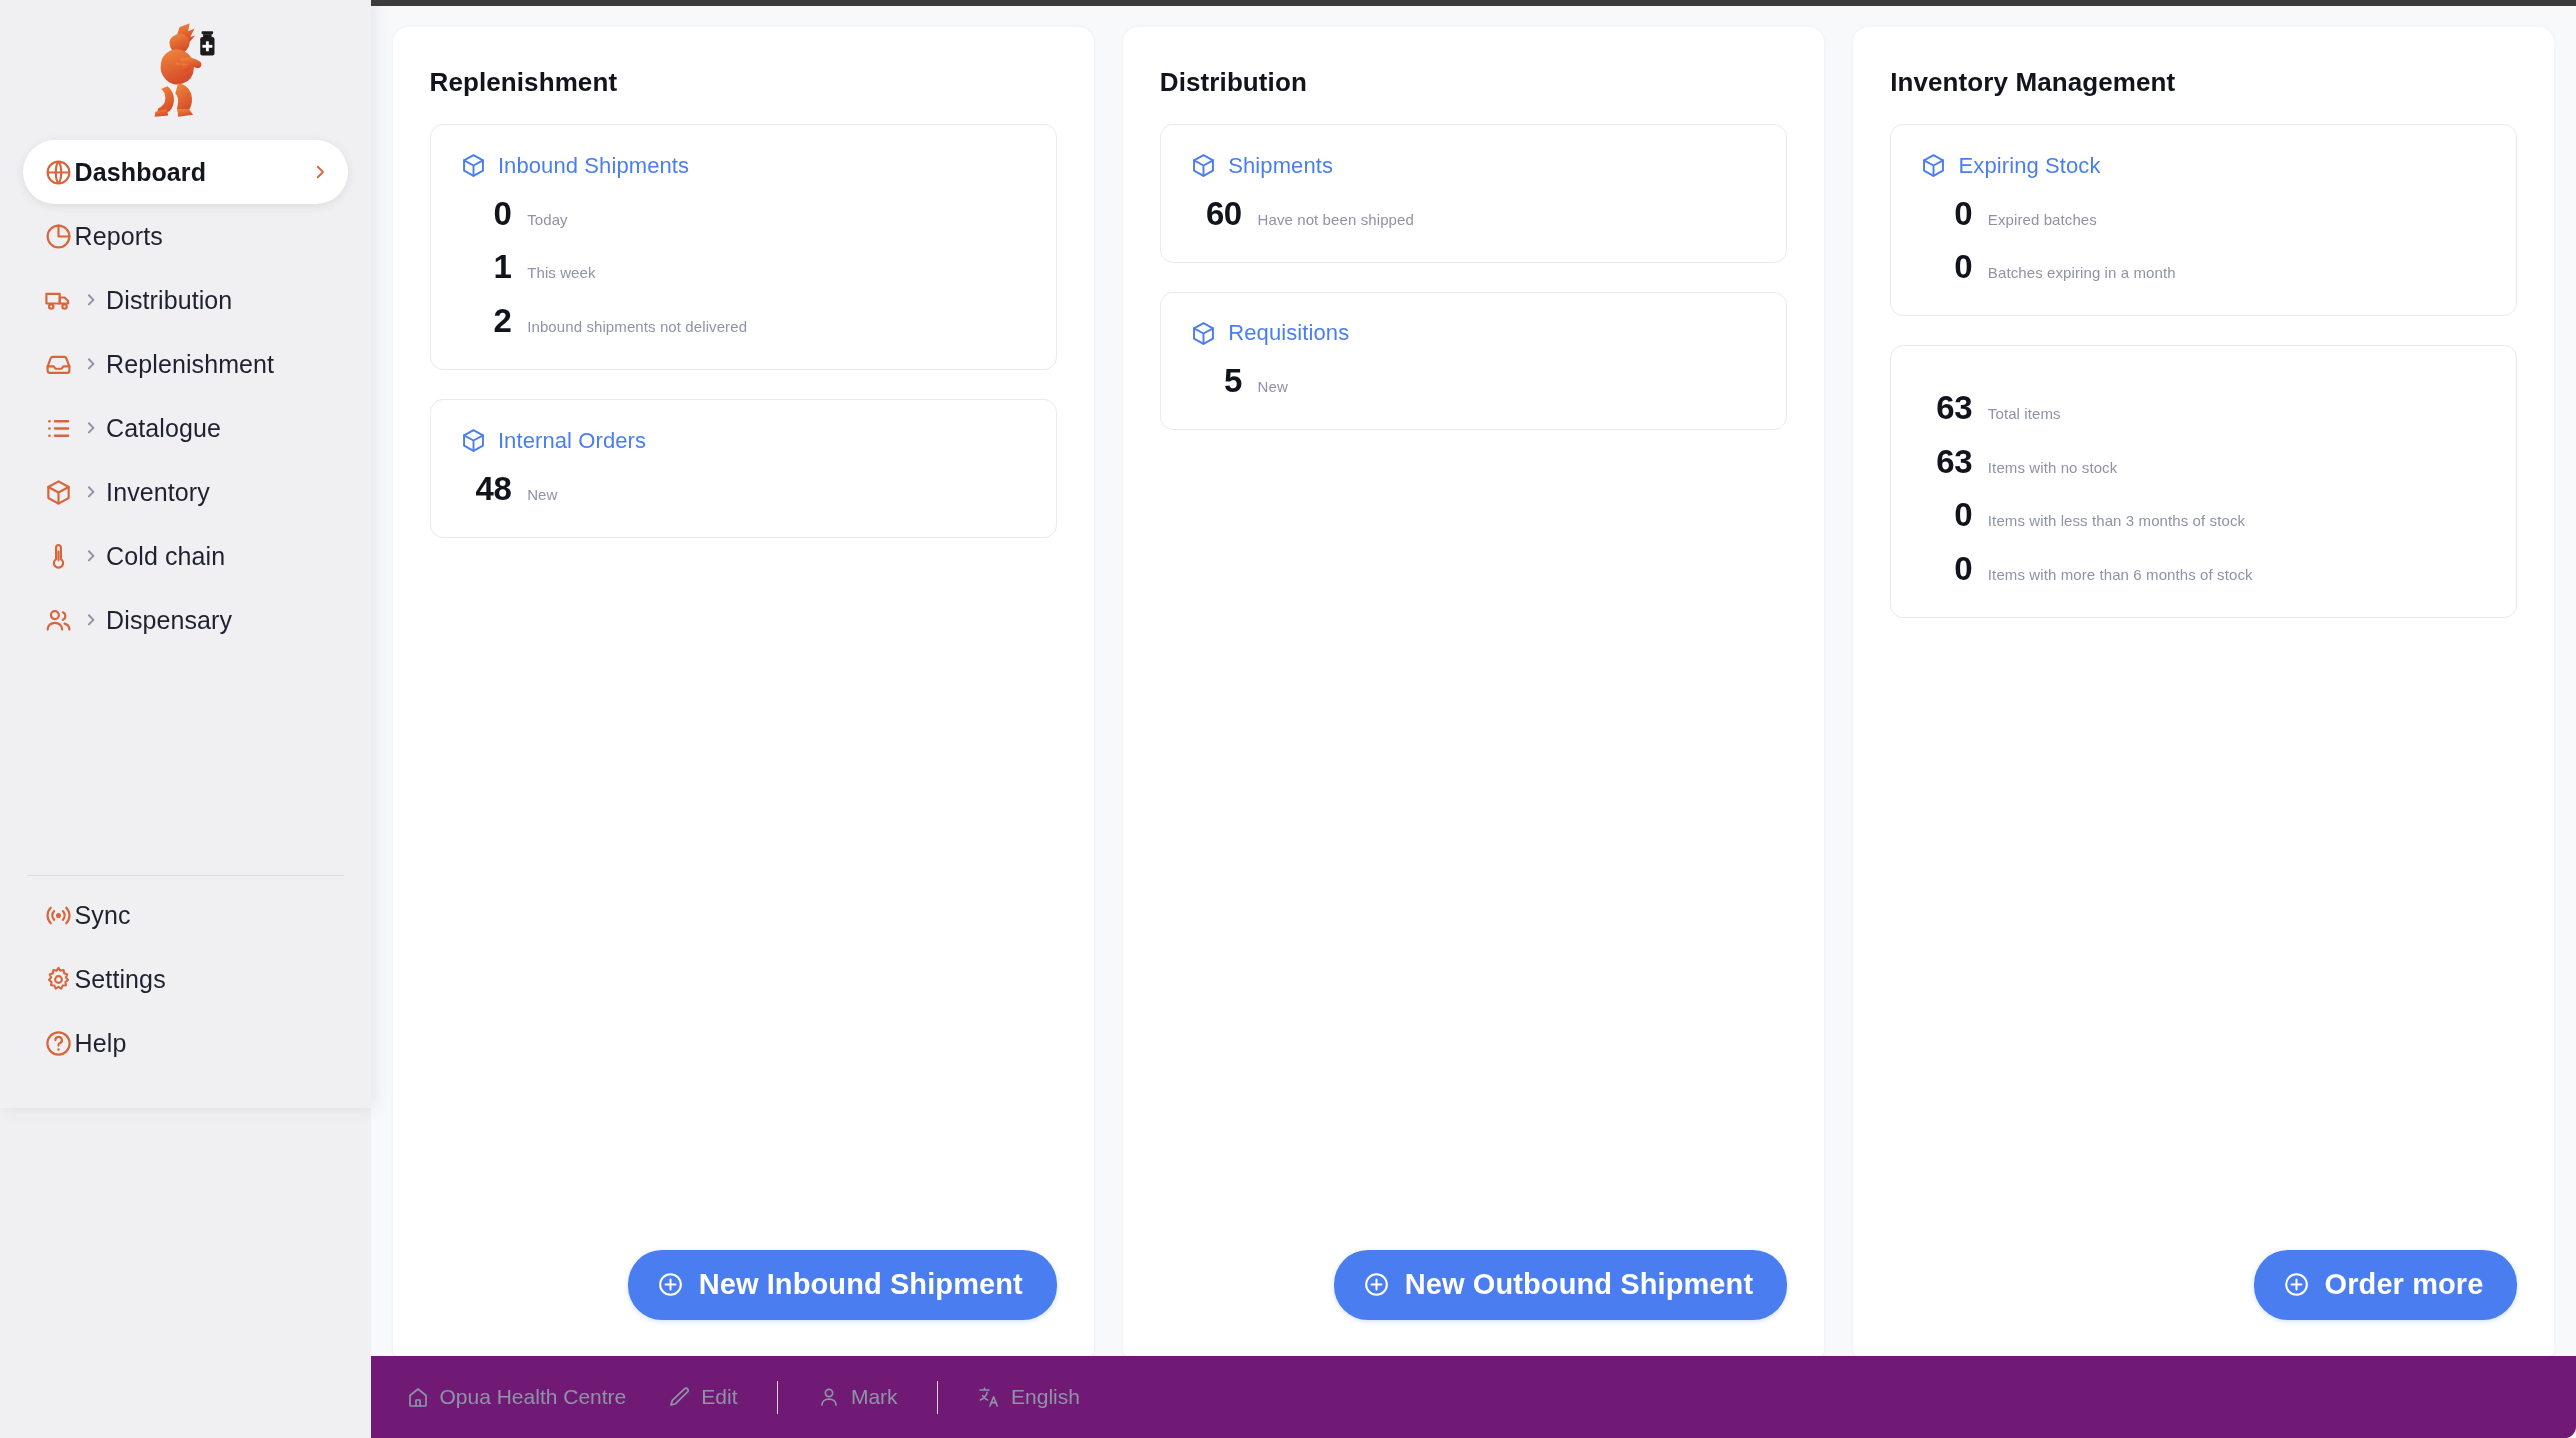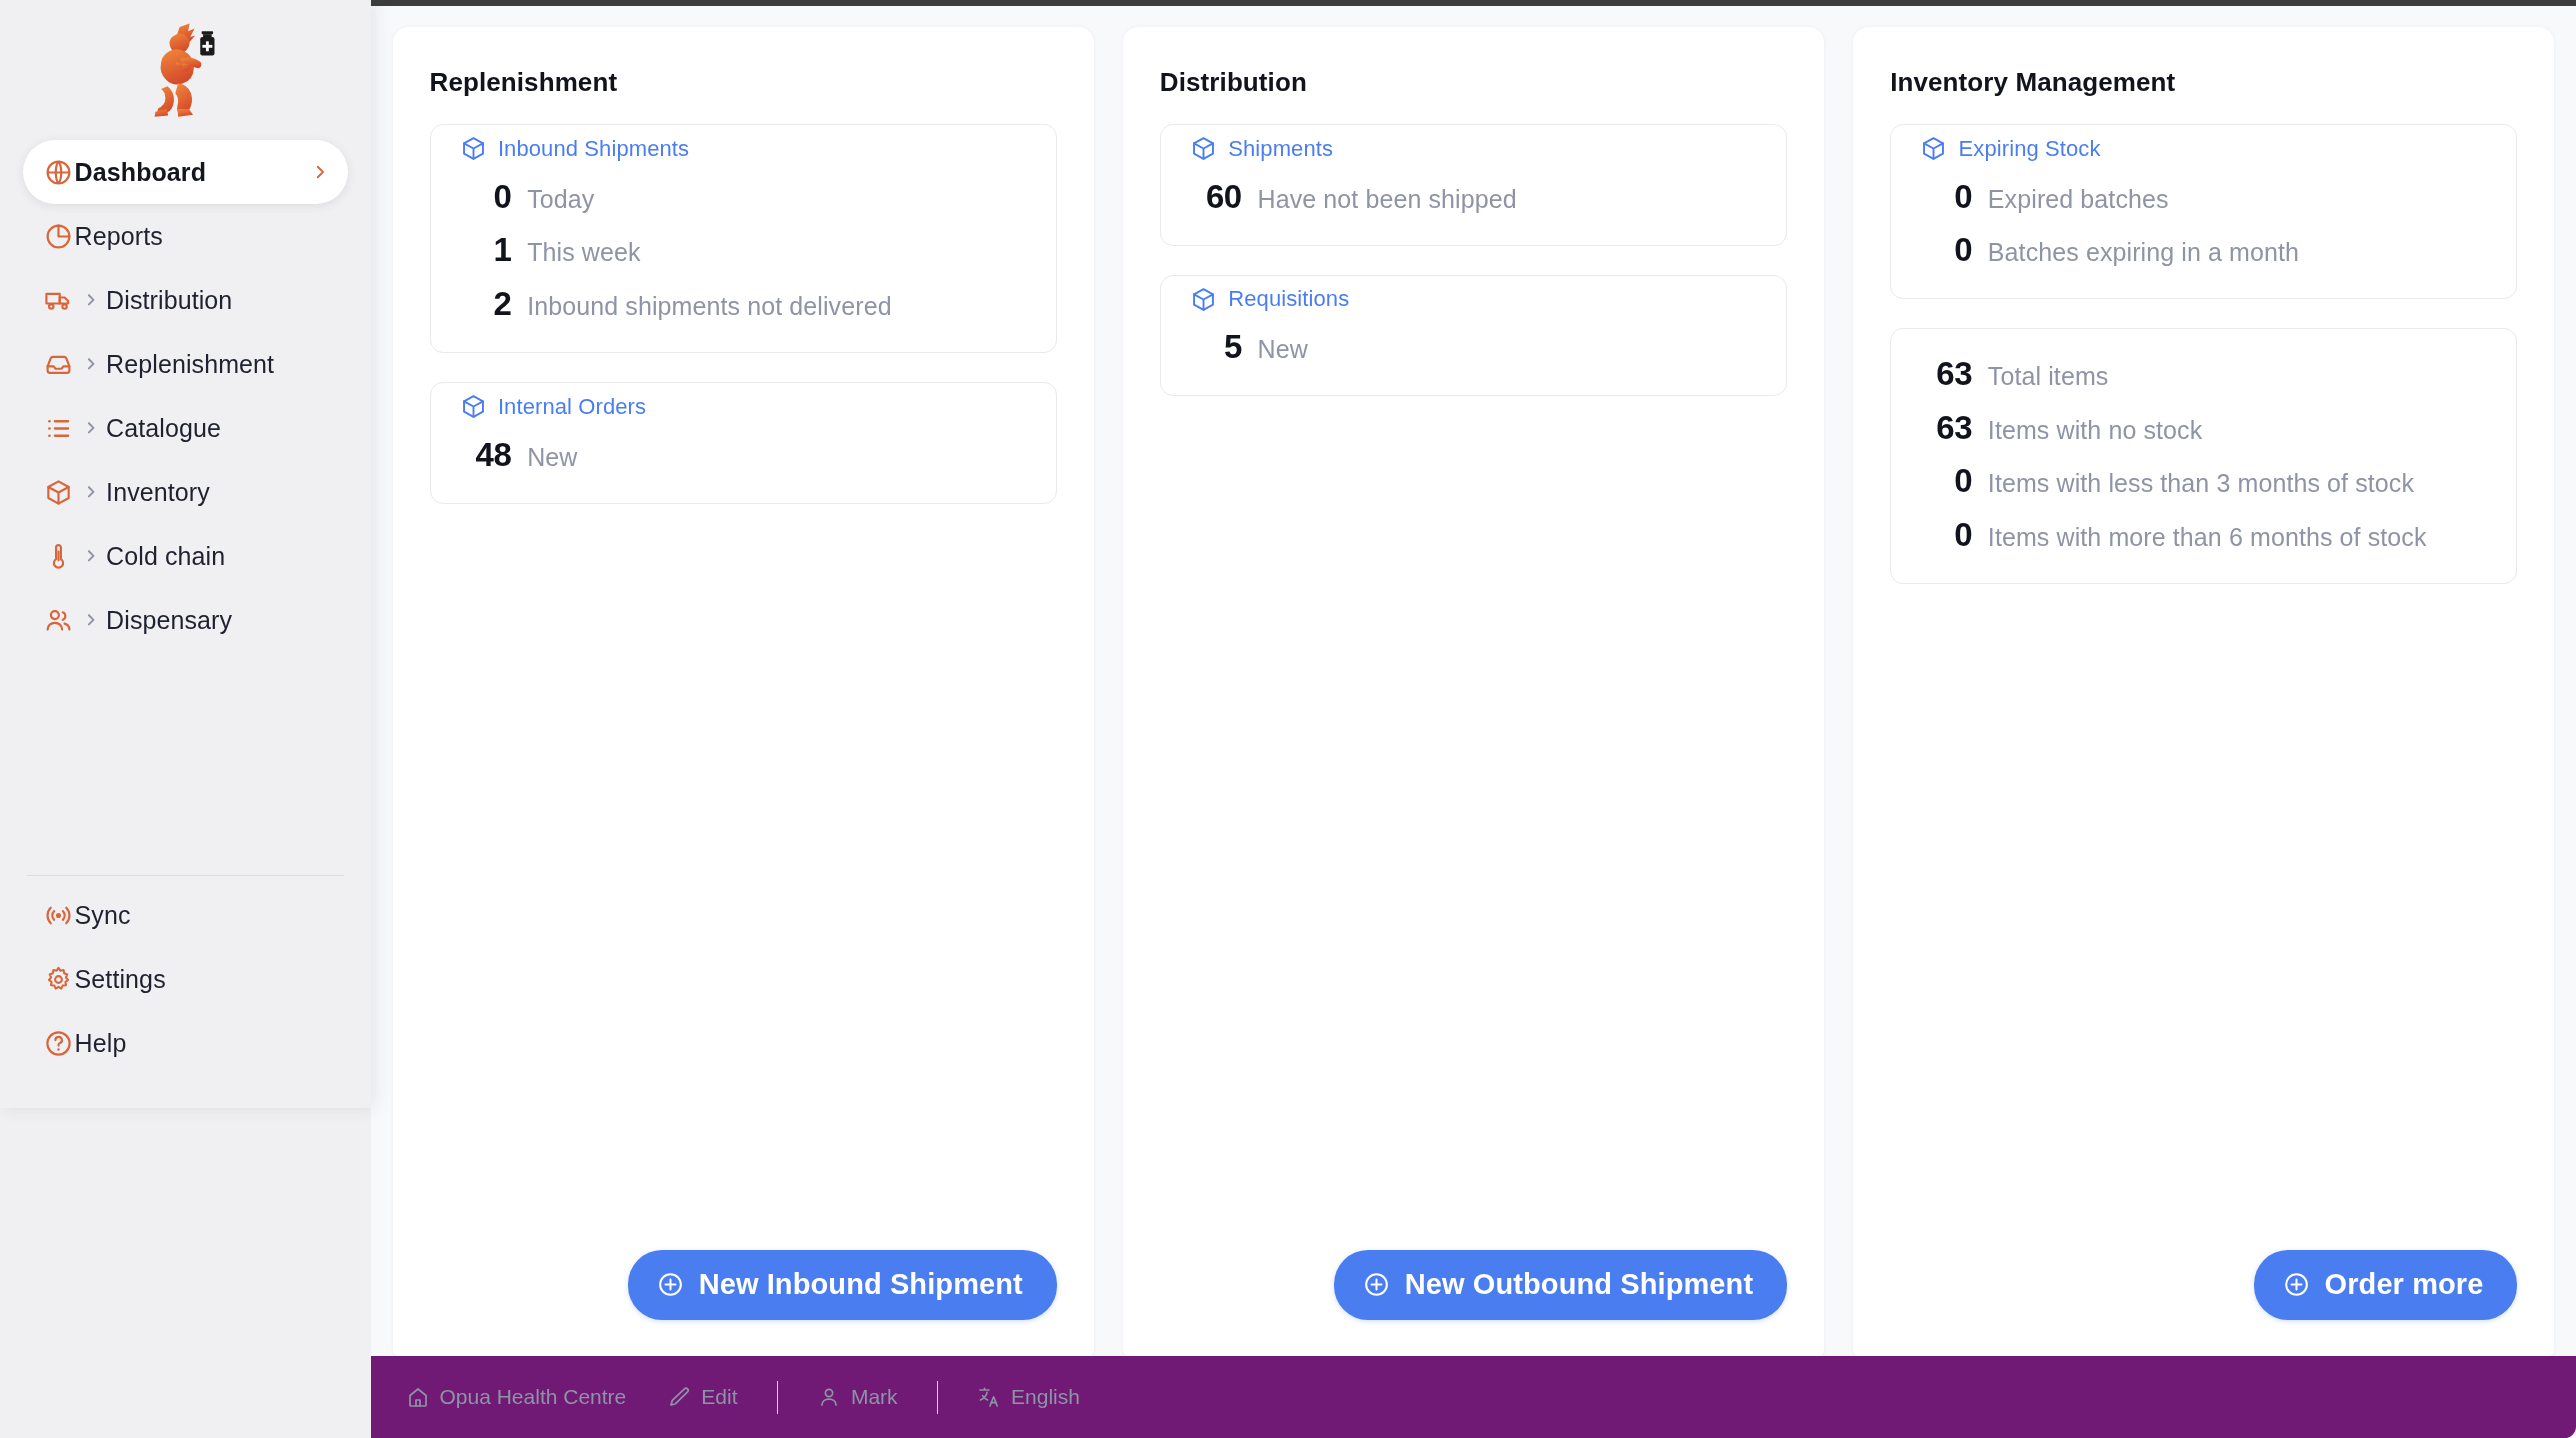--- a/index.html
+++ b/index.html
@@ -165,21 +165,21 @@
     font-size: 26px;
     font-weight: 700;
     color: #12141d;
     letter-spacing: 0.1px;
     margin-bottom: 26px;
   }
 
   .widget {
     border: 0.7px solid #e9e9ee;
     border-radius: 13px;
-    padding: 10px 29px 29px 29px;
+    padding: 27px 29px 29px 29px;
     margin-bottom: 29px;
     background: #fff;
   }
 
   .widget-head {
     display: flex;
     align-items: center;
     gap: 11.4px;
     margin-bottom: 13px;
     cursor: pointer;
@@ -201,21 +201,21 @@
   .stat-num {
     width: 52px;
     flex: 0 0 52px;
     text-align: right;
     font-size: 33px;
     font-weight: 700;
     color: #12141d;
     letter-spacing: -0.4px;
   }
   .stat-label {
-    font-size: 25px;
+    font-size: 15px;
     color: #8f93a6;
     margin-left: 15.7px;
     white-space: nowrap;
     letter-spacing: 0.1px;
   }
 
   .panel-spacer { flex: 1 1 auto; }
 
   .panel-action { display: flex; justify-content: flex-end; }
 

